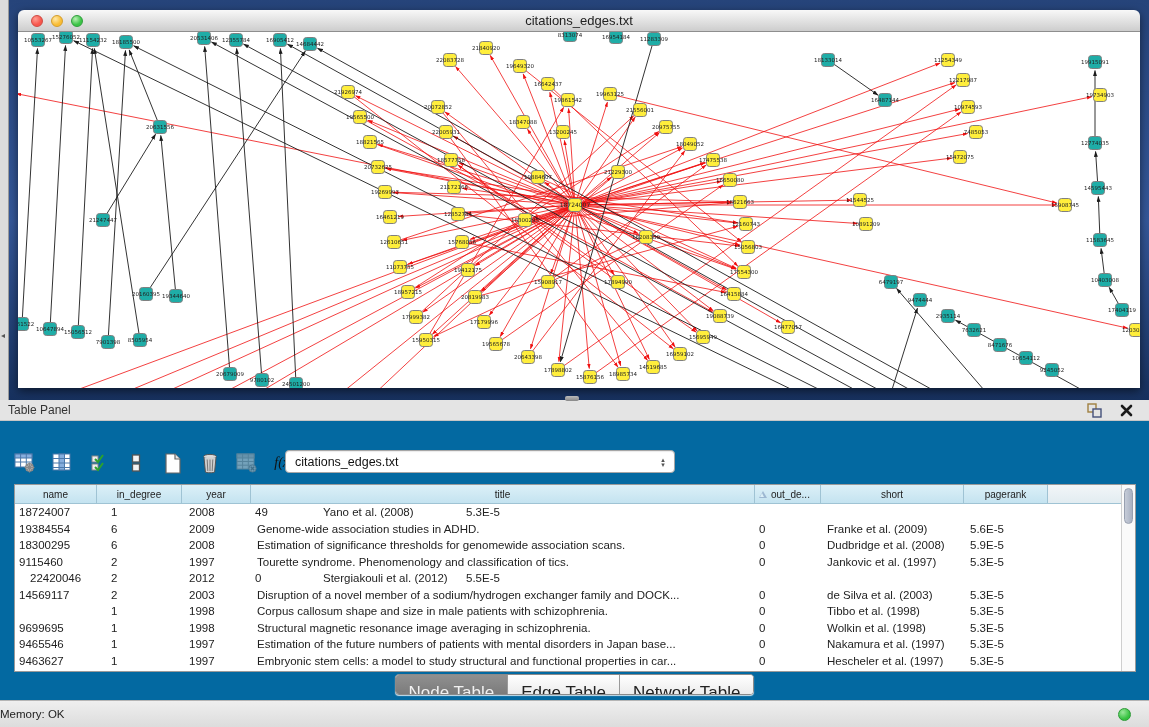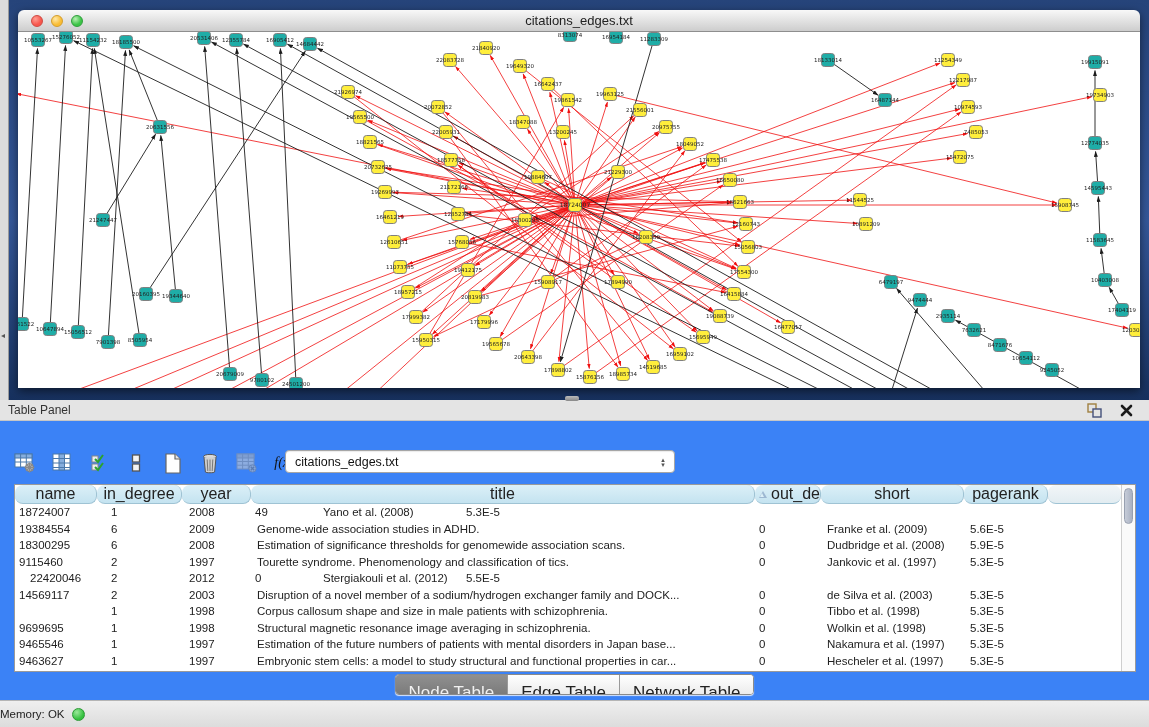--- a/index.html
+++ b/index.html
@@ -21,21 +21,21 @@
   .title-text { font-size:13px; color:#222; }
   .traffic { position:absolute; left:13px; top:5px; display:flex; gap:8px; }
   .light { width:12px; height:12px; border-radius:50%; }
   .light.red    { background:radial-gradient(circle at 35% 30%,#ff9d93,#f7564c 60%); border:1px solid #cf4942; }
   .light.yellow { background:radial-gradient(circle at 35% 30%,#ffe9a8,#f9bc33 60%); border:1px solid #d49d2b; }
   .light.green  { background:radial-gradient(circle at 35% 30%,#b9f0b3,#3cc447 60%); border:1px solid #2f9e3c; }
   .net-canvas { width:1122px; height:356px; background:#ffffff; overflow:hidden; }
   .net-canvas svg { display:block; }
 
   
-  .table-panel { position:absolute; left:0; top:400px; width:1149px; height:300px; background:#3b82f6; }
+  .table-panel { position:absolute; left:0; top:400px; width:1149px; height:300px; background:#0369a1; }
   .panel-header { height:21px; background:#e4e4e4; border-bottom:1px solid #c6c6c6;
     display:flex; align-items:center; }
   .panel-title { font-size:12px; color:#333; margin-left:8px; }
   .panel-header-icons { margin-left:auto; display:flex; align-items:center; gap:10px; margin-right:12px; }
   .divider-grip { position:absolute; left:565px; top:-4px; width:14px; height:5px;
     background:linear-gradient(#bbb,#888); border-radius:2px; }
 
   .toolbar { position:absolute; left:14px; top:48px; height:30px; display:flex; align-items:center; gap:15px; }
   .tb-icon { width:22px; height:22px; display:flex; align-items:center; justify-content:center; cursor:default; }
   .fx { font-size:14px; color:#111; font-style:italic; font-family:"Liberation Serif","DejaVu Serif",serif; }
@@ -45,22 +45,22 @@
   .combo-text { font-size:12.5px; color:#111; margin-left:9px; flex:1; }
   .combo-arrows { width:16px; display:flex; flex-direction:column; align-items:center; margin-right:3px;
     font-size:7px; color:#555; line-height:5px; }
 
   .table-box { position:absolute; left:14px; top:84px; width:1122px; height:188px;
     background:#fff; border:1px solid #9a9a9a; display:flex; flex-direction:column; overflow:hidden; }
   .tbl-area { display:flex; flex:1; }
   .tbl-cols { flex:1; overflow:hidden; }
   .thead { display:flex; height:19px; }
   .th { background:linear-gradient(#dcf0f8,#c4e3f0); border-right:1px solid #9fc3d4; border-bottom:1px solid #9fc3d4;
-    font-size:16px; color:#222; display:flex; align-items:center; justify-content:center;
-    overflow:hidden; white-space:nowrap; flex:none;border-radius:8px; }
+    font-size:10px; color:#222; display:flex; align-items:center; justify-content:center;
+    overflow:hidden; white-space:nowrap; flex:none; }
   .th.left { justify-content:flex-start; padding-left:4px; }
   .sort-tri { width:0; height:0; border-left:4px solid transparent; border-right:4px solid transparent;
     border-bottom:7px solid #9db8d2; margin-right:4px; position:relative; }
   .sort-tri::after { content:""; position:absolute; left:-2.6px; top:2.2px; width:0; height:0;
     border-left:2.6px solid transparent; border-right:2.6px solid transparent; border-bottom:4.6px solid #dcf0f8; }
   .trow { display:flex; height:16.5px; }
   .td { font-size:11.5px; color:#222; line-height:16.5px; white-space:nowrap; overflow:hidden; flex:none; }
   .vscroll { width:14px; background:#fafafa; border-left:1px solid #cfcfcf; position:relative; flex:none; }
   .vthumb { position:absolute; left:2px; top:3px; width:9px; height:36px; border-radius:5px;
     background:linear-gradient(90deg,#c6ccd8,#a9b1c2); border:1px solid #98a0b0; }
@@ -68,21 +68,21 @@
   .tabbar { position:absolute; left:0; top:274px; width:1149px; display:flex; justify-content:center; }
   .seg { display:flex; height:21px; border:1px solid #8a8a8a; border-radius:4px; overflow:hidden;
     background:#fff; box-shadow:0 1px 1px rgba(255,255,255,.8); }
   .seg-btn { padding:8px 13px; font-size:17px; line-height:20px; color:#222;
     background:linear-gradient(#ffffff,#ececec); border-right:1px solid #9a9a9a; cursor:default; }
   .seg-btn:last-child { border-right:none; }
   .seg-btn.selected { background:linear-gradient(#909090,#7b7b7b); color:#f1f1f1; }
 
   .statusbar { position:absolute; left:0; top:700px; width:1149px; height:27px;
     background:linear-gradient(#efefef,#dcdcdc); border-top:1px solid #b5b5b5;
-    display:flex; align-items:center; justify-content:flex-start; }
+    display:flex; align-items:center; justify-content:space-between; }
   .mem-label { font-size:11.5px; color:#222; margin-right:7px; }
   .mem-dot { width:13px; height:13px; border-radius:50%; margin-right:18px;
     background:radial-gradient(circle at 35% 30%,#9ae89a,#35c13f 65%); border:1px solid #2a9a34; }
 </style>
 </head>
 <body>
 
 <div class="network-region">
   <div class="net-window">
     <div class="titlebar">

